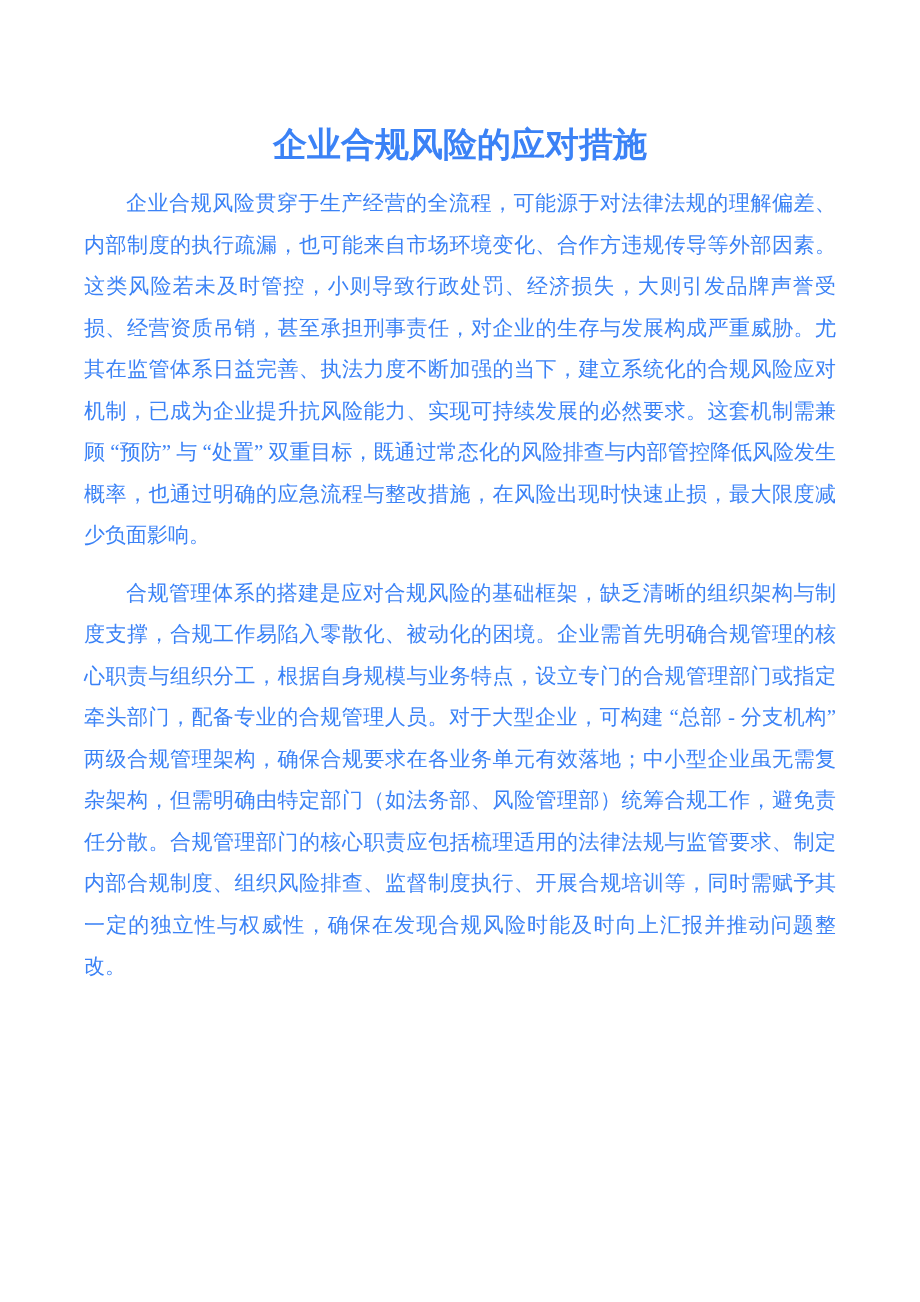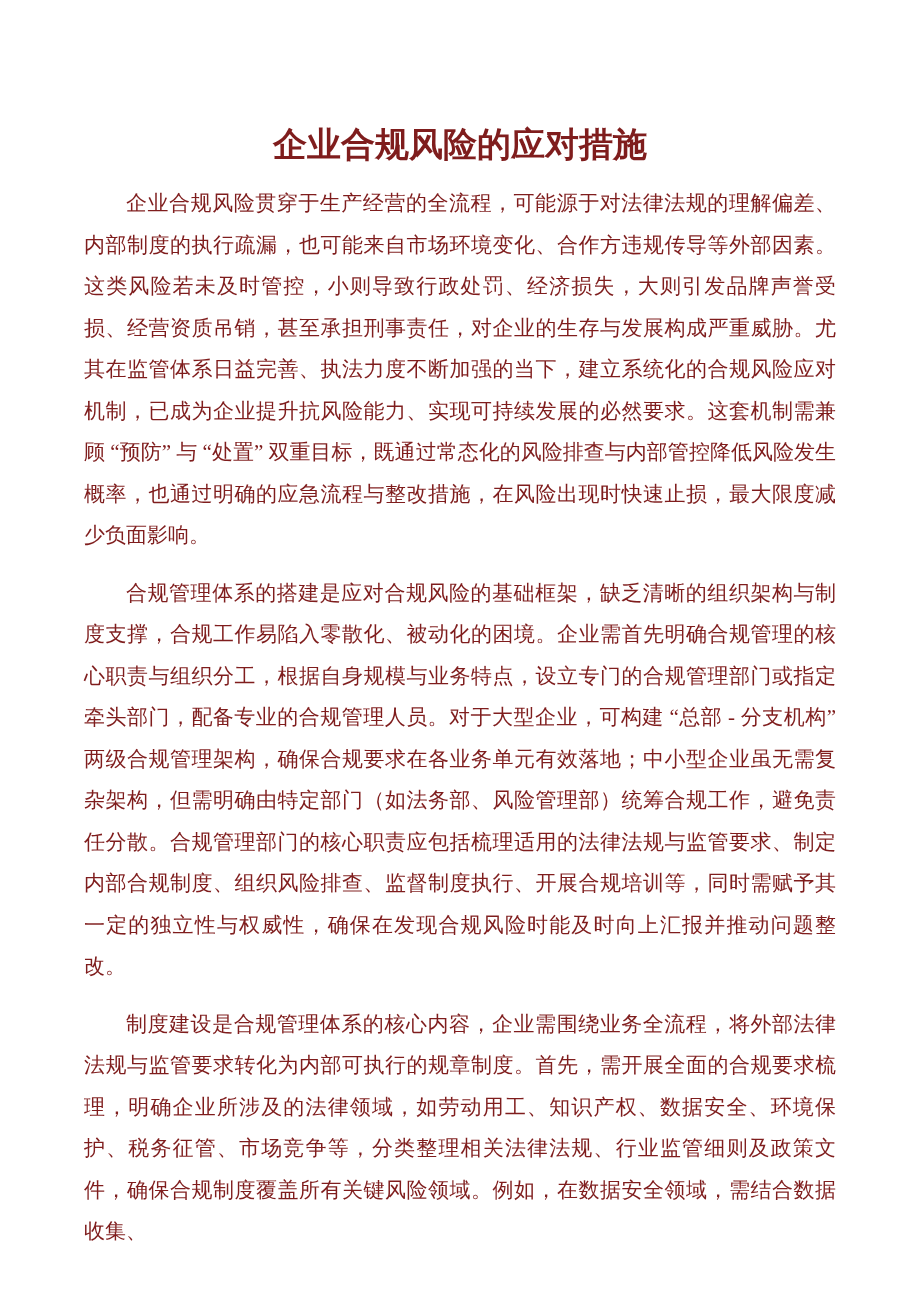--- a/index.html
+++ b/index.html
@@ -11,21 +11,21 @@
     width: 920px;
     height: 1302px;
     overflow: hidden;
   }
   .page {
     box-sizing: border-box;
     width: 920px;
     height: 1302px;
     background: #ffffff;
     padding: 121px 84px 0 84px;
-    color: #7f1d1d;
+    color: #3b82f6;
     font-family: "Liberation Serif", "DejaVu Serif", serif;
   }
   .doc-title {
     margin: 0 0 11px 0;
     font-family: "DejaVu Sans", "Liberation Sans", sans-serif;
     font-weight: bold;
     font-size: 34px;
     line-height: 46px;
     text-align: center;
     white-space: nowrap;
@@ -41,14 +41,13 @@
     overflow-wrap: break-word;
   }
 </style>
 </head>
 <body>
 
 <div class="page">
   <h1 class="doc-title">企业合规风险的应对措施</h1>
   <p class="para">企业合规风险贯穿于生产经营的全流程，可能源于对法律法规的理解偏差、内部制度的执行疏漏，也可能来自市场环境变化、合作方违规传导等外部因素。这类风险若未及时管控，小则导致行政处罚、经济损失，大则引发品牌声誉受损、经营资质吊销，甚至承担刑事责任，对企业的生存与发展构成严重威胁。尤其在监管体系日益完善、执法力度不断加强的当下，建立系统化的合规风险应对机制，已成为企业提升抗风险能力、实现可持续发展的必然要求。这套机制需兼顾 “预防” 与 “处置” 双重目标，既通过常态化的风险排查与内部管控降低风险发生概率，也通过明确的应急流程与整改措施，在风险出现时快速止损，最大限度减少负面影响。</p>
   <p class="para">合规管理体系的搭建是应对合规风险的基础框架，缺乏清晰的组织架构与制度支撑，合规工作易陷入零散化、被动化的困境。企业需首先明确合规管理的核心职责与组织分工，根据自身规模与业务特点，设立专门的合规管理部门或指定牵头部门，配备专业的合规管理人员。对于大型企业，可构建 “总部 - 分支机构” 两级合规管理架构，确保合规要求在各业务单元有效落地；中小型企业虽无需复杂架构，但需明确由特定部门（如法务部、风险管理部）统筹合规工作，避免责任分散。合规管理部门的核心职责应包括梳理适用的法律法规与监管要求、制定内部合规制度、组织风险排查、监督制度执行、开展合规培训等，同时需赋予其一定的独立性与权威性，确保在发现合规风险时能及时向上汇报并推动问题整改。</p>
-  <p class="para">制度建设是合规管理体系的核心内容，企业需围绕业务全流程，将外部法律法规与监管要求转化为内部可执行的规章制度。首先，需开展全面的合规要求梳理，明确企业所涉及的法律领域，如劳动用工、知识产权、数据安全、环境保护、税务征管、市场竞争等，分类整理相关法律法规、行业监管细则及政策文件，确保合规制度覆盖所有关键风险领域。例如，在数据安全领域，需结合数据收集、</p>
 </div>
 
 </body></html>

